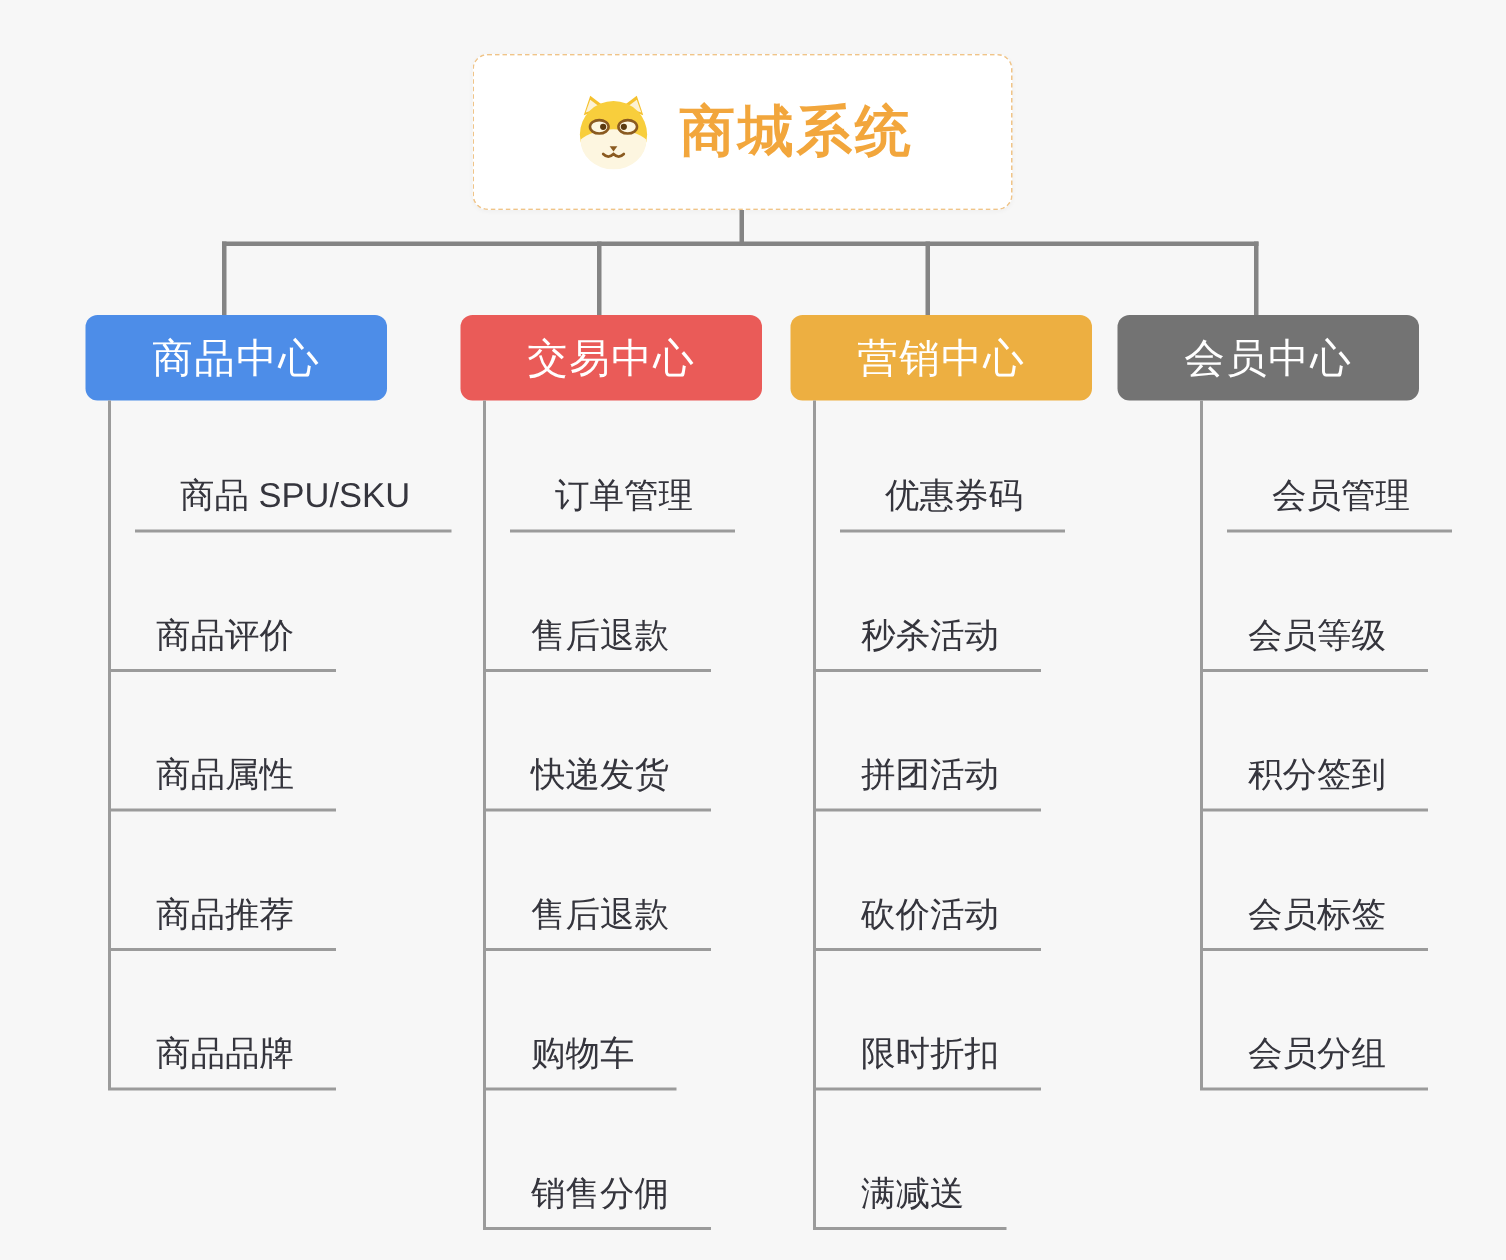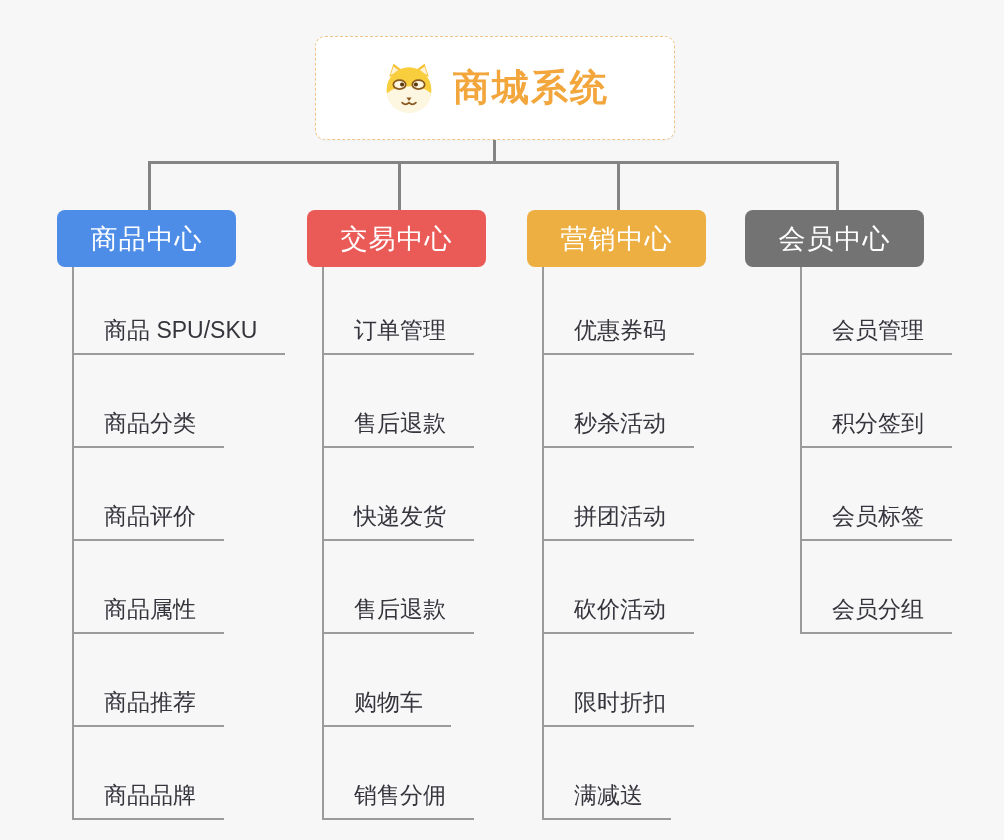--- a/index.html
+++ b/index.html
@@ -23,21 +23,21 @@
   
   .line{position:absolute;background:#848484;}
   .root-stub   {left:493px;top:140px;width:3px;height:23px;}
   .trunk       {left:148px;top:161px;width:691px;height:3px;}
   .stub-1      {left:148px;top:161px;width:3px;height:49px;}
   .stub-2      {left:398px;top:161px;width:3px;height:49px;}
   .stub-3      {left:617px;top:161px;width:3px;height:49px;}
   .stub-4      {left:836px;top:161px;width:3px;height:49px;}
   
   .branch-node{
-    position:absolute;top:210px;width:179px;height:57px;border-radius:8px;
+    position:absolute;top:210px;width:201px;height:57px;border-radius:8px;
     display:flex;align-items:center;justify-content:center;
     color:#ffffff;font-size:27px;letter-spacing:1px;
   }
   .branch-1{left:57px;}
   .branch-2{left:307px;}
   .branch-3{left:527px;}
   .branch-4{left:745px;}
   
   .leaf-col{
     position:absolute;top:267px;
@@ -48,21 +48,21 @@
   .col-3{left:542px;}
   .col-4{left:800px;}
   .leaf{
     display:table;
     margin-top:51px;
     padding:2px 28px 7px 30px;
     border-bottom:2px solid #9b9b9b;
     font-size:23px;color:#35353d;
     white-space:nowrap;
   }
-  .leaf:first-child{margin-top:46px;}
+  .leaf:first-child{margin-top:46px;margin-left:16px;}
 </style>
 </head>
 <body>
 
 <div class="root-node">
   <span class="root-icon">
     <svg viewBox="0 0 64 58" width="56" height="50">
       <polygon points="9,16 14,1 26,10" fill="#f5c12e"></polygon>
       <polygon points="55,16 50,1 38,10" fill="#f5c12e"></polygon>
       <polygon points="10.5,14 14,4 22,10" fill="#fdf2d4"></polygon>
@@ -87,21 +87,20 @@
 <div class="line stub-3"></div>
 <div class="line stub-4"></div>
 
 <div class="branch-node branch-1" style="background: rgb(77, 141, 232);">商品中心</div>
 <div class="branch-node branch-2" style="background: rgb(234, 91, 88);">交易中心</div>
 <div class="branch-node branch-3" style="background: rgb(237, 175, 65);">营销中心</div>
 <div class="branch-node branch-4" style="background: #737373;">会员中心</div>
 
 <div class="leaf-col col-1">
   <div class="leaf">商品 SPU/SKU</div>
-  <div class="leaf">商品分类</div>
   <div class="leaf">商品评价</div>
   <div class="leaf">商品属性</div>
   <div class="leaf">商品推荐</div>
   <div class="leaf">商品品牌</div>
 </div>
 
 <div class="leaf-col col-2">
   <div class="leaf">订单管理</div>
   <div class="leaf">售后退款</div>
   <div class="leaf">快递发货</div>
@@ -114,16 +113,17 @@
   <div class="leaf">优惠券码</div>
   <div class="leaf">秒杀活动</div>
   <div class="leaf">拼团活动</div>
   <div class="leaf">砍价活动</div>
   <div class="leaf">限时折扣</div>
   <div class="leaf">满减送</div>
 </div>
 
 <div class="leaf-col col-4">
   <div class="leaf">会员管理</div>
+  <div class="leaf">会员等级</div>
   <div class="leaf">积分签到</div>
   <div class="leaf">会员标签</div>
   <div class="leaf">会员分组</div>
 </div>
 
 </body></html>

